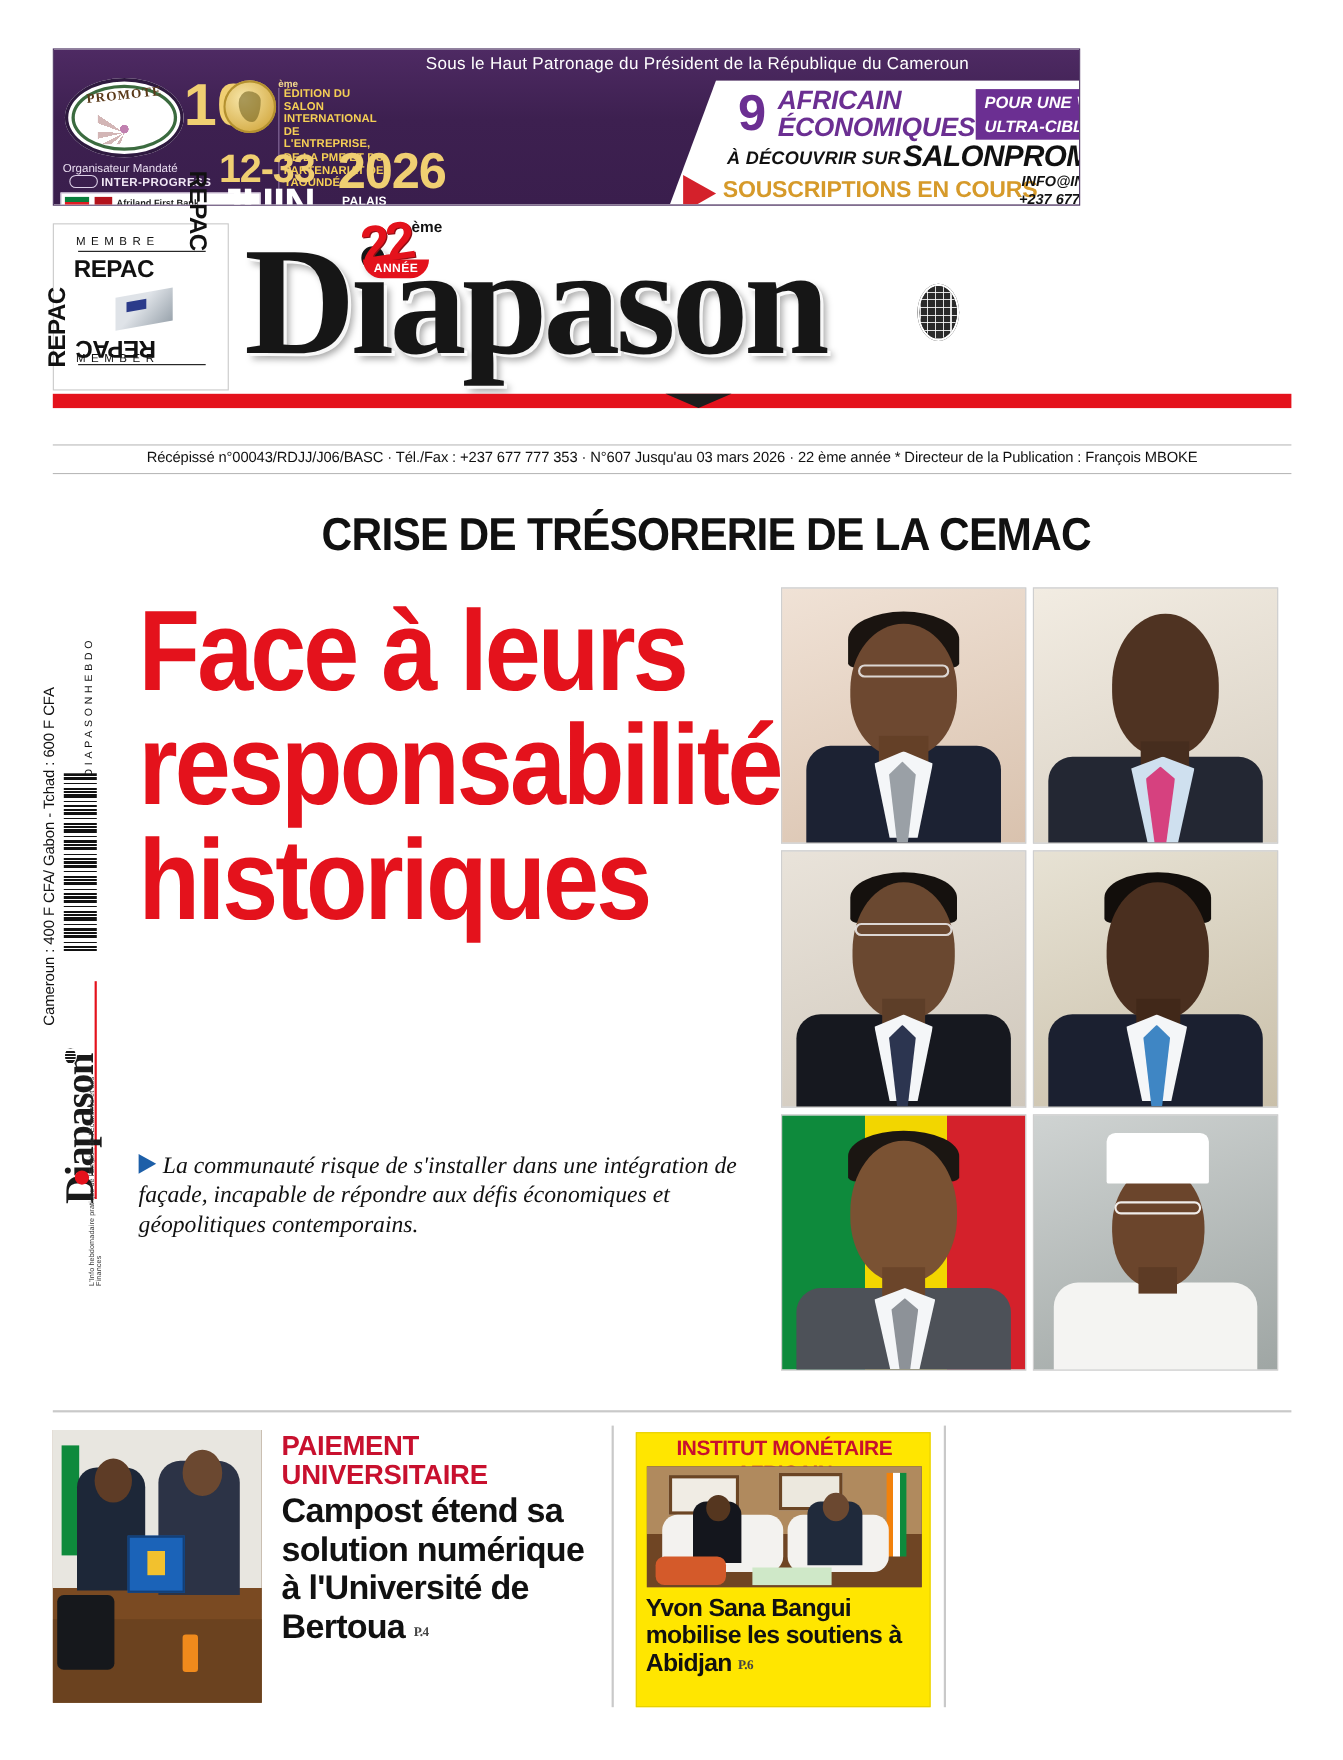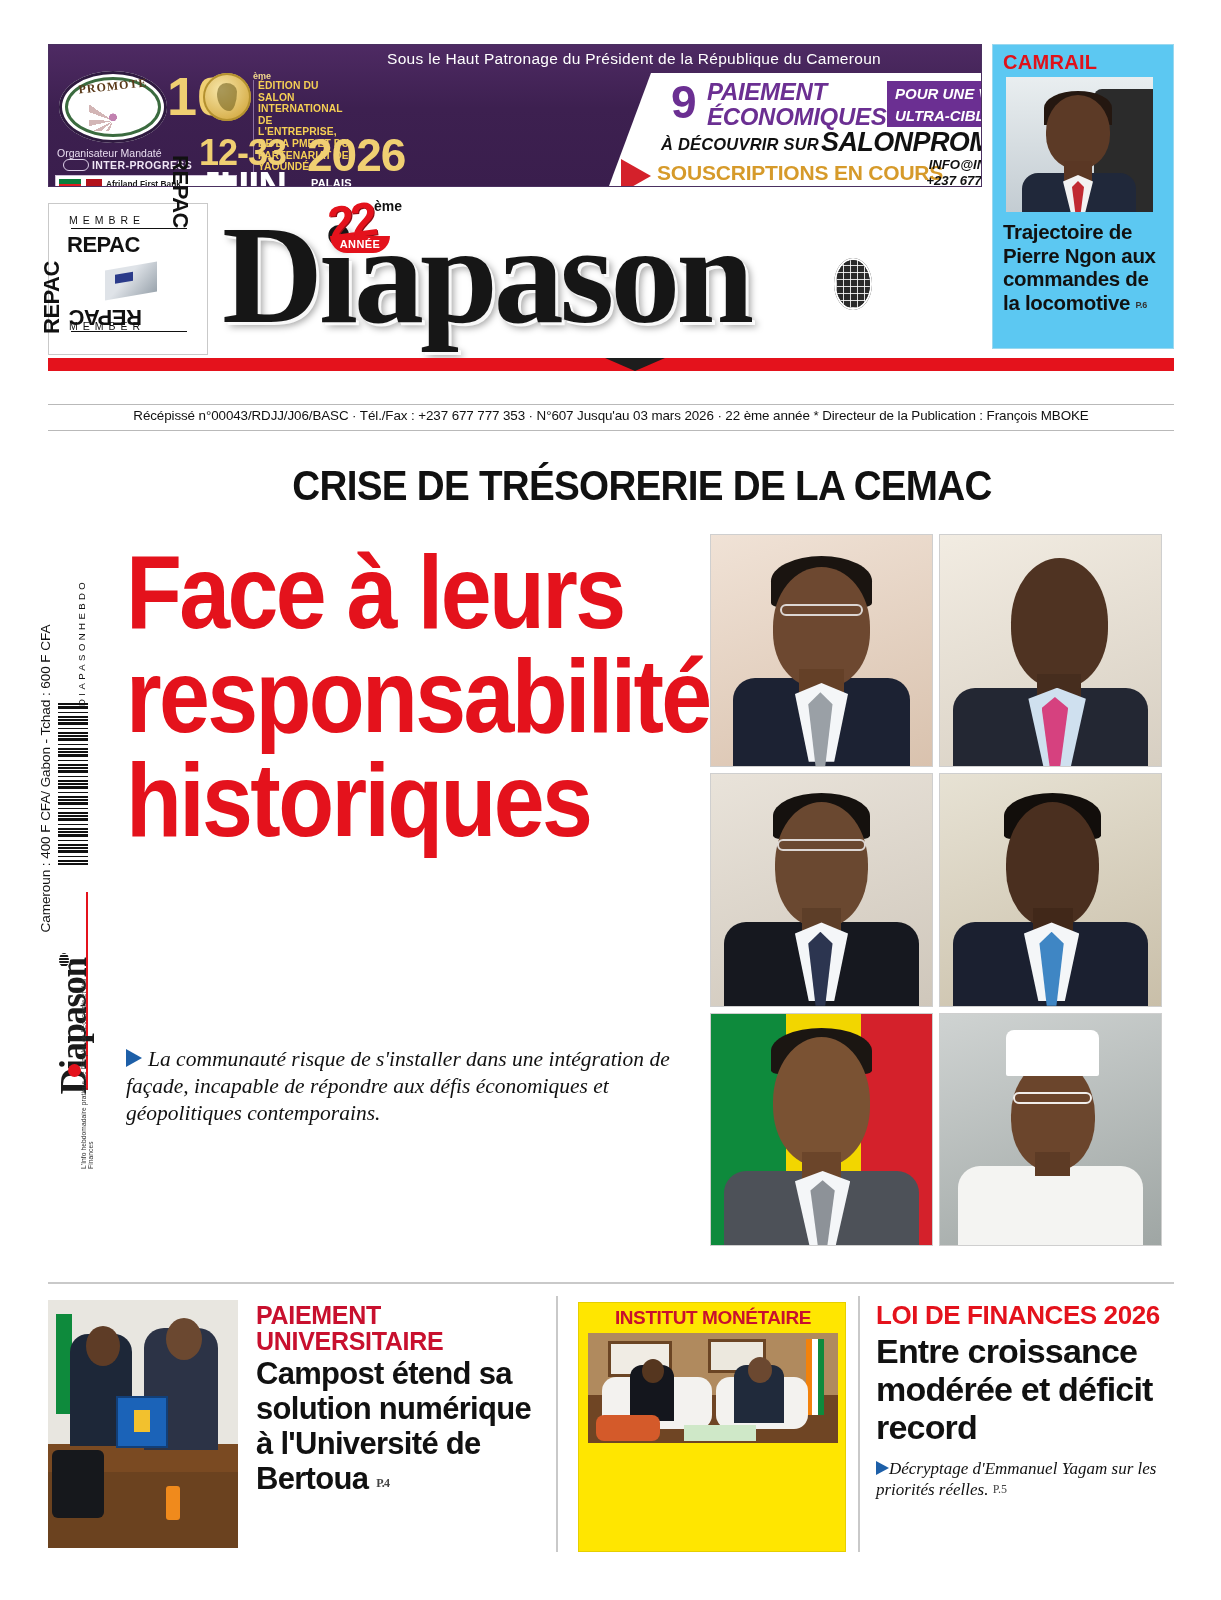--- a/index.html
+++ b/index.html
@@ -263,52 +263,35 @@
         <div class="pl-1221">12-33</div>
         <div class="pl-juin">JUIN</div>
       </div>
       <div class="pl-2026">2026</div>
       <div class="pl-palais">PALAIS DES CONGRÈS YAOUNDÉ - CAMEROUN</div>
     </div>
 
     <div class="promo-right">
       <div class="pr-inner">
         <div class="pr-9">9</div>
-        <div class="pr-pav">PAIEMENT ÉCONOMIQUES</div>
+        <div class="pr-pav">AFRICAIN ÉCONOMIQUES</div>
         <div class="pr-box">POUR UNE VISIBILITÉ ULTRA-CIBLÉE</div>
 
         <div class="pr-decouvrir">À DÉCOUVRIR SUR</div>
         <div class="pr-site">SALONPROMOTE.ORG</div>
         <div class="pr-arrow"></div>
         <div class="pr-sous">SOUSCRIPTIONS EN COURS</div>
         <div class="pr-mail">
           <span>INFO@INTERPROGRESS.ORG</span><br>
           <span>+237 677 707 679 / 620 21 17 16</span>
         </div>
       </div>
     </div>
   </div>
 
-  <div class="camrail">
-    <div class="cam-title">CAMRAIL</div>
-    <div class="cam-photo">
-      <div class="bg"></div>
-        <div class="chair"></div>
-        <div class="body"></div>
-      <div class="hair"></div>
-        <div class="head"></div>
-        <div class="neck"></div>
-      <div class="shirt"></div>
-        <div class="tie"></div>
-    </div>
-    <div class="cam-headline">
-      <span>Trajectoire de Pierre Ngon aux commandes de la locomotive</span>
-      <span class="cam-page">P.6</span>
-    </div>
-  </div>
 
   <div class="repac">
     <div class="repac-inner">
       <div class="rp-top">MEMBRE</div>
       <div class="rp-line1"></div>
       <div class="rp-w rp-a">REPAC</div>
       <div class="rp-w rp-b">REPAC</div>
       <div class="rp-w rp-c">REPAC</div>
       <div class="rp-w rp-d">REPAC</div>
       <div class="rp-mid"></div>
@@ -449,26 +432,22 @@
       <div style="position:absolute;left:218px;top:6px;width:18px;height:76px;background:linear-gradient(90deg,#f2820c 0 34%,#fff 34% 68%,#0e8a3c 68% 100%);"></div>
       <div style="position:absolute;left:14px;top:44px;width:110px;height:52px;background:#f3f2ef;border-radius:14px;"></div>
       <div style="position:absolute;left:128px;top:44px;width:92px;height:52px;background:#f3f2ef;border-radius:14px;"></div>
       <div style="position:absolute;left:42px;top:32px;width:44px;height:56px;background:#14161d;border-radius:12px 12px 0 0;"></div>
       <div style="position:absolute;left:54px;top:26px;width:22px;height:24px;border-radius:50%;background:#55361f;"></div>
       <div style="position:absolute;left:146px;top:32px;width:50px;height:58px;background:#202a3b;border-radius:12px 12px 0 0;"></div>
       <div style="position:absolute;left:160px;top:24px;width:24px;height:26px;border-radius:50%;background:#6b4830;"></div>
       <div style="position:absolute;left:8px;top:82px;width:64px;height:26px;background:#d45a2a;border-radius:8px;"></div>
       <div style="position:absolute;left:96px;top:92px;width:72px;height:16px;background:#cfe8c8;"></div>
     </div>
+    <div class="b2-title">
+      <span>Yvon Sana Bangui mobilise les soutiens à Abidjan</span>
+      <span class="pref">P.6</span>
+    </div>
   </div>
 
   <div class="vsep2"></div>
 
-  <div class="b3wrap">
-    <div class="b3-kicker">LOI DE FINANCES 2026</div>
-    <div class="b3-title">Entre croissance modérée et déficit record</div>
-    <div class="b3-sub">
-      <span class="tri-s"></span><span>Décryptage d'Emmanuel Yagam sur les priorités réelles.</span>
-      <span class="pref">P.5</span>
-    </div>
-  </div>
 
 </div>
 
 </body></html>

